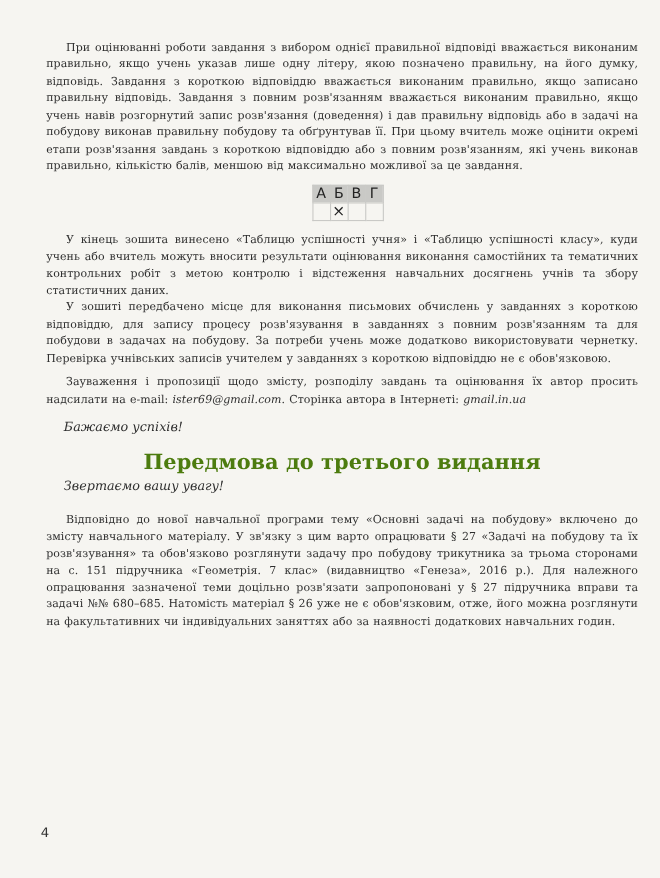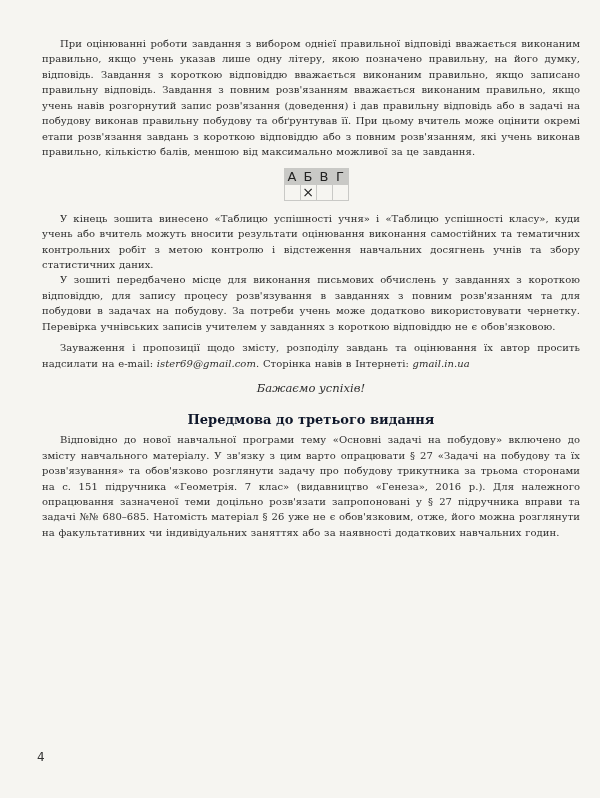--- a/index.html
+++ b/index.html
@@ -61,33 +61,33 @@
       height: 15px;
       padding: 0;
       text-align: center;
       border: 1px solid #c9c9c6;
       font-size: 14px;
       line-height: 15px;
       color: #222;
       background: #f6f5f1;
     }
     .center-italic {
-      text-align: center;
+      text-align: left;
       font-style: italic;
       font-size: 11.6px;
       line-height: 15px;
       margin: 16px;
     }
     .heading {
       text-align: center;
       font-weight: bold;
-      font-size: 13px;
+      font-size: 19px;
       line-height: 16px;
       margin: 0;
-      color: #0f172a;
+      color: #4d7c0f;
     }
     .email, .site { font-style: italic; }
     .page-number {
       position: absolute;
       left: 37px;
       top: 750px;
       font-family: "DejaVu Sans", "Liberation Sans", sans-serif;
       font-size: 12px;
       color: #333;
     }
@@ -116,22 +116,23 @@
           <td></td>
           <td></td>
         </tr>
       </tbody>
     </table>
   </div>
 
   <p class="para gap">У кінець зошита винесено «Таблицю успішності учня» і «Таблицю успішності класу», куди учень або вчитель можуть вносити результати оцінювання виконання самостійних та тематичних контрольних робіт з метою контролю і відстеження навчальних досягнень учнів та збору статистичних даних.</p>
   <p class="para">У зошиті передбачено місце для виконання письмових обчислень у завданнях з короткою відповіддю, для запису процесу розв'язування в завданнях з повним розв'язанням та для побудови в задачах на побудову. За потреби учень може додатково використовувати чернетку. Перевірка учнівських записів учителем у завданнях з короткою відповіддю не є обов'язковою.</p>
 
-  <p class="para gap"><span>Зауваження і пропозиції щодо змісту, розподілу завдань та оцінювання їх автор просить надсилати на e-mail: </span><span class="email">ister69@gmail.com</span><span>. Сторінка навів в Інтернеті: </span><span class="site">gmail.in.ua</span></p>
+  <p class="para gap"><span>Зауваження і пропозиції щодо змісту, розподілу завдань та оцінювання їх автор просить надсилати на e-mail: </span><span class="email">ister69@gmail.com</span><span>. Сторінка автора в Інтернеті: </span><span class="site">gmail.in.ua</span></p>
 
   <p class="center-italic" style="margin-top:10px;">Бажаємо успіхів!</p>
 
   <p class="heading" style="margin-top:15px;">Передмова до третього видання</p>
+  <p class="center-italic" style="margin-top:6px;">Звертаємо вашу увагу!</p>
   <p class="para" style="margin-top:4px;">Відповідно до нової навчальної програми тему «Основні задачі на побудову» включено до змісту навчального матеріалу. У зв'язку з цим варто опрацювати § 27 «Задачі на побудову та їх розв'язування» та обов'язково розглянути задачу про побудову трикутника за трьома сторонами на с. 151 підручника «Геометрія. 7 клас» (видавництво «Генеза», 2016 р.). Для належного опрацювання зазначеної теми доцільно розв'язати запропоновані у § 27 підручника вправи та задачі №№ 680–685. Натомість матеріал § 26 уже не є обов'язковим, отже, його можна розглянути на факультативних чи індивідуальних заняттях або за наявності додаткових навчальних годин.</p>
 
 </div>
 
 <div class="page-number">4</div>
 
 </body></html>

